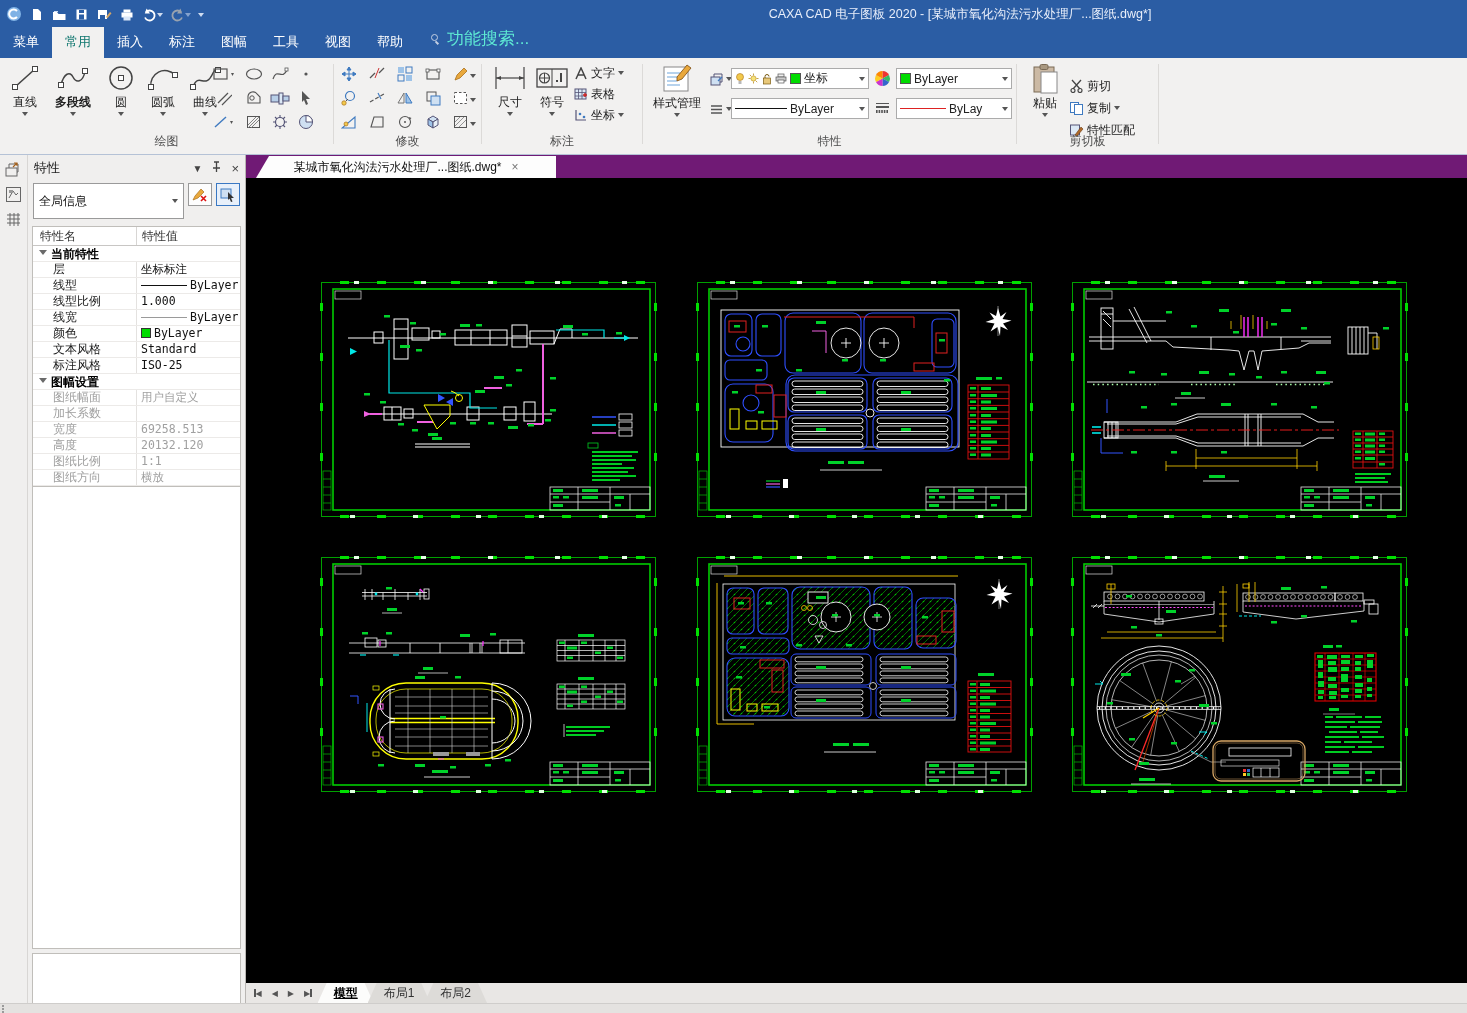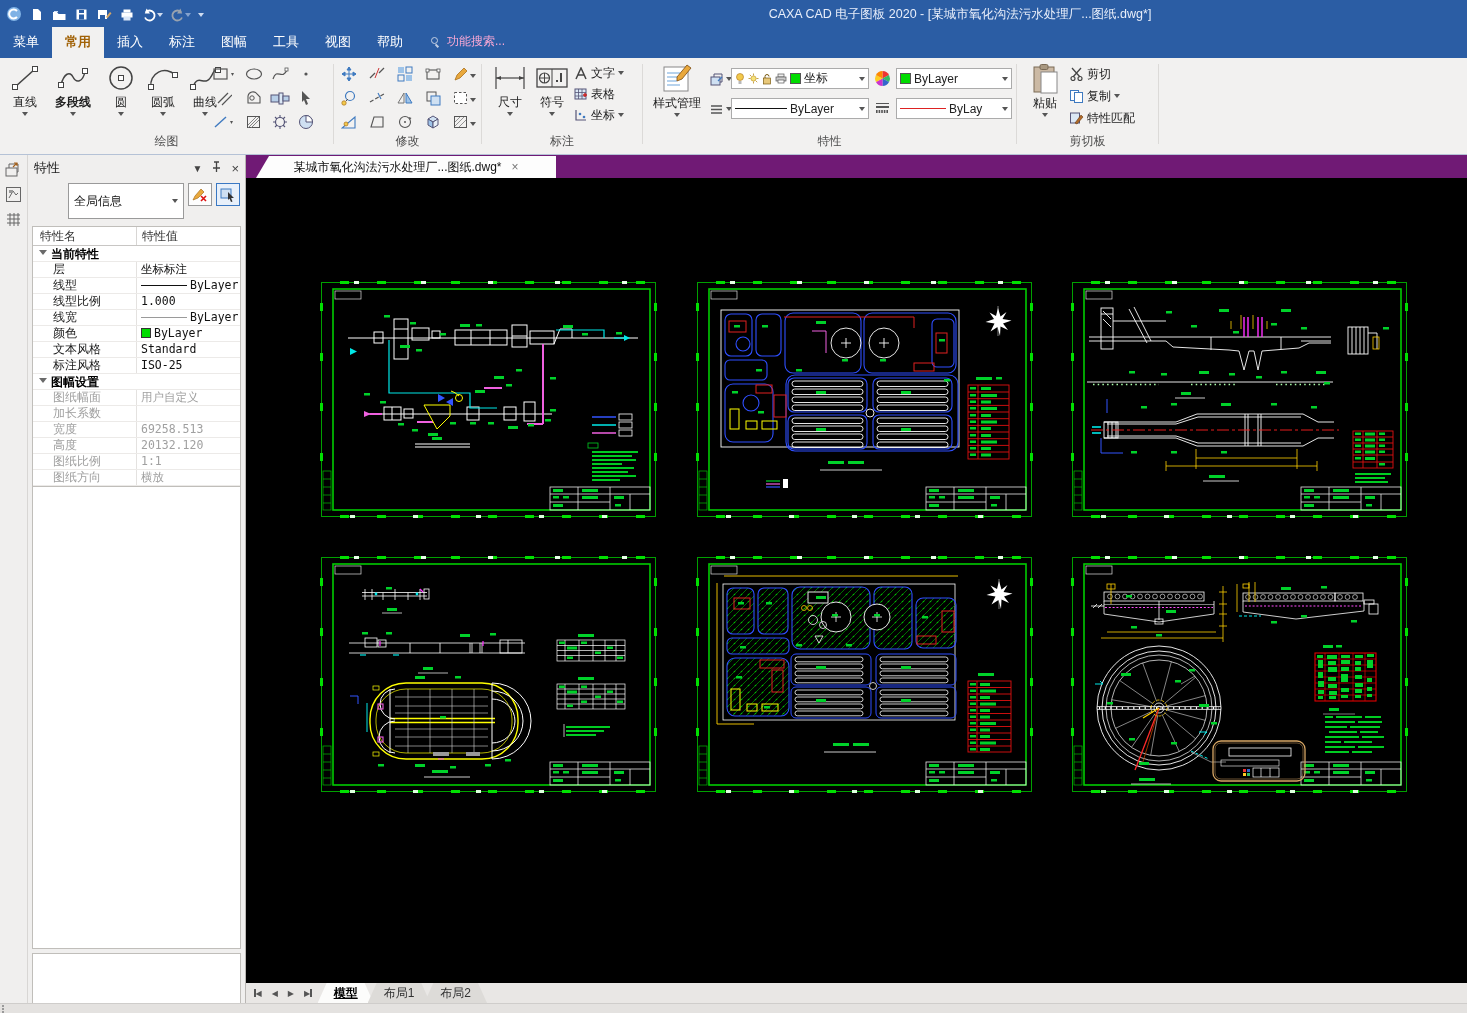--- a/index.html
+++ b/index.html
@@ -9,26 +9,26 @@
   
   .titlebar { position:absolute; left:0; top:0; width:100%; height:28px; background:#2b5da4; display:flex; align-items:center; }
   .qat { display:flex; align-items:center; gap:7px; padding-left:6px; }
   .qat svg { display:block; }
   .ddw { width:0; height:0; border:3px solid transparent; border-top:4px solid #cfdcf0; margin-top:4px; }
   .win-title { position:absolute; left:680px; width:560px; text-align:center; color:#e8eefa; font-size:12.5px; white-space:nowrap; }
 
   
   .menubar { position:absolute; left:0; top:28px; width:100%; height:30px; background:#2b5da4; display:flex; align-items:flex-end; }
   .mtab { color:#ffffff; font-size:13px; padding:6px 13px 7px; cursor:default; }
-  .mtab.active { background:#f2f1f0; color:#a16207; font-weight:bold; }
+  .mtab.active { background:#f2f1f0; color:#0f766e; font-weight:normal; }
   .searchbox { display:flex; align-items:center; gap:7px; margin-left:14px; padding-bottom:8px; }
   .mag { position:relative; width:10px; height:10px; }
   .mag i { position:absolute; left:1px; top:0; width:7px; height:7px; border:1.5px solid #c3cfe3; border-radius:50%; }
   .mag b { position:absolute; left:6px; top:7px; width:1.5px; height:4px; background:#c3cfe3; transform:rotate(-45deg); }
-  .search-label { color:#f9a8d4; font-size:12px; }
+  .search-label { color:#5eead4; font-size:17px; }
 
   
   .ribbon { position:absolute; left:0; top:58px; width:100%; height:97px; background:#f2f1f0; border-bottom:1px solid #b5c2d6; }
   .rgroup { position:absolute; top:2px; height:92px; }
   .rsep { position:absolute; top:6px; height:80px; width:1px; background:#dcdad8; }
   .glabel { position:absolute; bottom:2px; left:0; right:0; text-align:center; font-size:12px; color:#4d4d4d; }
   .bigbtns { display:flex; align-items:flex-start; gap:2px; padding-left:5px; }
   .bigbtn { display:flex; flex-direction:column; align-items:center; width:40px; padding-top:1px; cursor:default; }
   .bigbtn.wide { width:52px;font-weight:bold; } .bigbtn.xwide { width:58px; }
   .bigbtn .bico { height:34px; display:flex; align-items:center; }
@@ -47,21 +47,21 @@
   .main { position:absolute; left:0; top:155px; width:100%; height:848px; }
   .sidestrip { position:absolute; left:0; top:0; width:28px; height:100%; background:#f0efee; border-right:1px solid #d8d6d4; }
   .sidestrip .sic { margin:6px auto 8px; width:17px; display:block; }
 
   
   .ppanel { position:absolute; left:28px; top:0; width:218px; height:848px; background:#f0efee; border-right:1px solid #b9b6b3; }
   .phead { height:26px; display:flex; align-items:center; padding:0 6px; }
   .phead .ttl { font-size:13px; color:#1a1a1a; flex:1; }
   .phead .hic { margin-left:9px; color:#444; font-size:10px; }
   .scoperow { display:flex; gap:4px; padding:2px 5px 4px; }
-  .scombo { flex:1; height:36px; background:#fff; border:1px solid #9a9a9a; display:flex; align-items:center; font-size:12px; padding:12px 5px; color:#111;margin-left:35px; }
+  .scombo { flex:1; height:36px; background:#fff; border:1px solid #9a9a9a; display:flex; align-items:center; font-size:12px; padding:12px 5px; color:#111; }
   .scombo .spacer { flex:1; }
   .sbtn { width:24px; height:23px; background:#fdfdfd; border:1px solid #9a9a9a; display:flex; align-items:center; justify-content:center; }
   .sbtn.sel { border:1px solid #3a78c3; background:#e8f0fa; }
   .ptable { margin:3px 4px 0; background:#fff; border:1px solid #c0beba; }
   .pcolhead { display:flex; height:19px; border-bottom:1px solid #c8c6c4; font-size:12px; color:#333; align-items:center; }
   .pcolhead .c1 { width:104px; padding-left:7px; border-right:1px solid #d8d6d4; height:100%; display:flex; align-items:center; }
   .pcolhead .c2 { flex:1; padding-left:5px; }
   .prow { display:flex; height:16px; border-bottom:1px solid #eceae8; font-size:12px; align-items:flex-start; }
   .prow .pname { width:104px; padding-left:20px; border-right:1px solid #e4e2e0; height:100%; display:flex; align-items:center; color:#1a1a1a; white-space:nowrap; }
   .prow .pval { flex:1; padding:0 3px 0 4px; display:flex; align-items:center; gap:3px; color:#111; font-family:"DejaVu Sans Mono","Liberation Sans",sans-serif; font-size:11.5px; white-space:nowrap; overflow:hidden; }
@@ -553,21 +553,21 @@
         <span class="bico">
             <svg width="30" height="32">
               <rect x="4" y="4" width="20" height="25" fill="#cbb9a4" stroke="#7a6a55"></rect>
               <rect x="10" y="1.5" width="8" height="5" rx="1.5" fill="#a99880" stroke="#7a6a55"></rect>
               <rect x="11" y="9" width="16" height="21" fill="#fff" stroke="#888"></rect>
             </svg>
           </span>
         <span class="blab">粘贴</span>
           <span class="dd"></span>
       </div>
-      <div style="position:absolute;left:52px;top:4px;display:flex;flex-direction:column;gap:2px">
+      <div style="position:absolute;left:52px;top:16px;display:flex;flex-direction:column;gap:2px">
         <span class="smrow">
             <svg width="15" height="14">
               <path d="M3,1 L11,10 M12,1 L4,10" stroke="#444" stroke-width="1.3"></path>
               <circle cx="4" cy="11.5" r="2" fill="none" stroke="#444" stroke-width="1.2"></circle>
               <circle cx="11" cy="11.5" r="2" fill="none" stroke="#444" stroke-width="1.2"></circle>
             </svg>
             <span>剪切</span>
           </span>
         <span class="smrow">
             <svg width="15" height="14">

